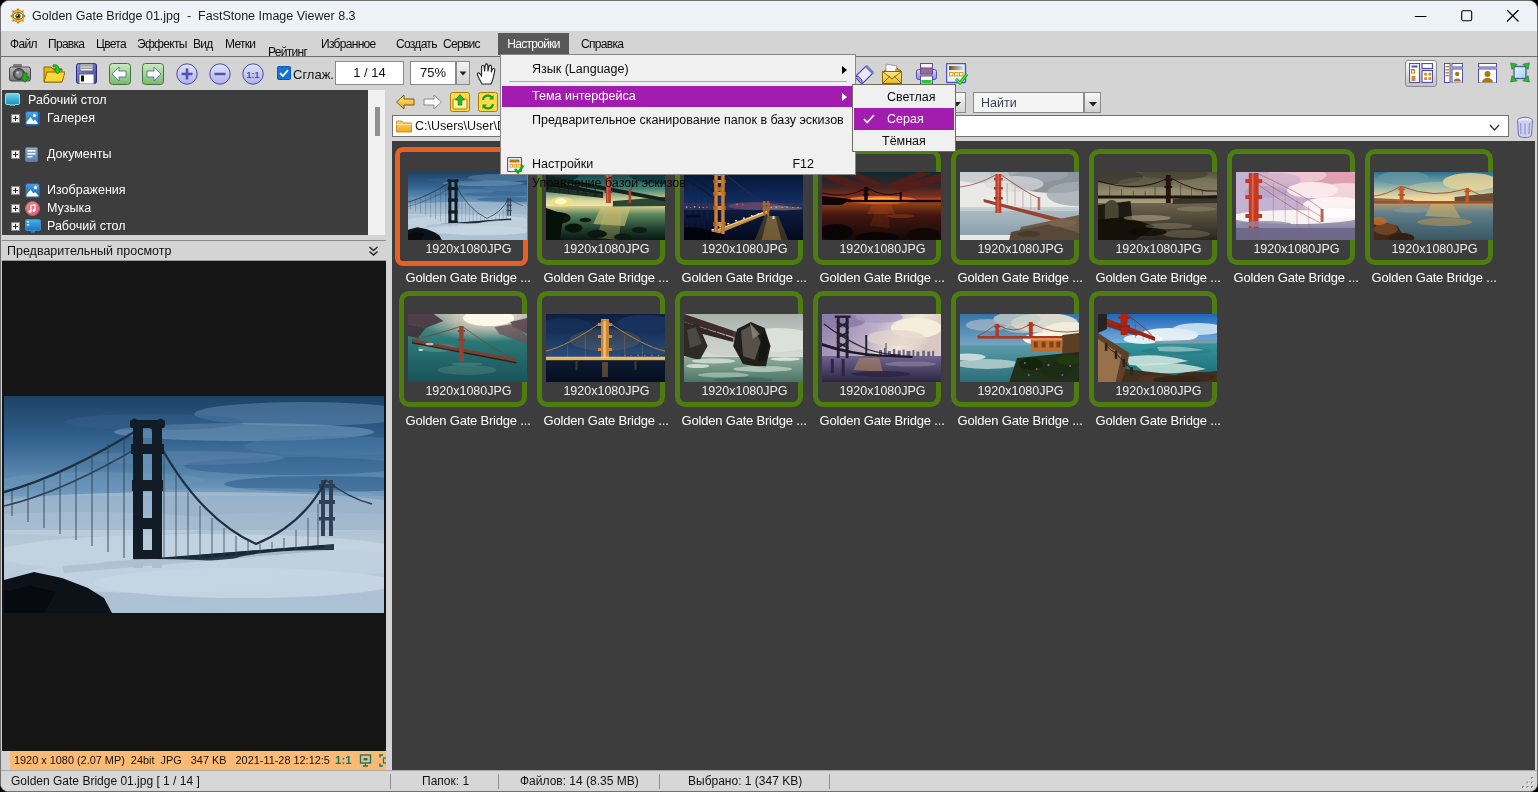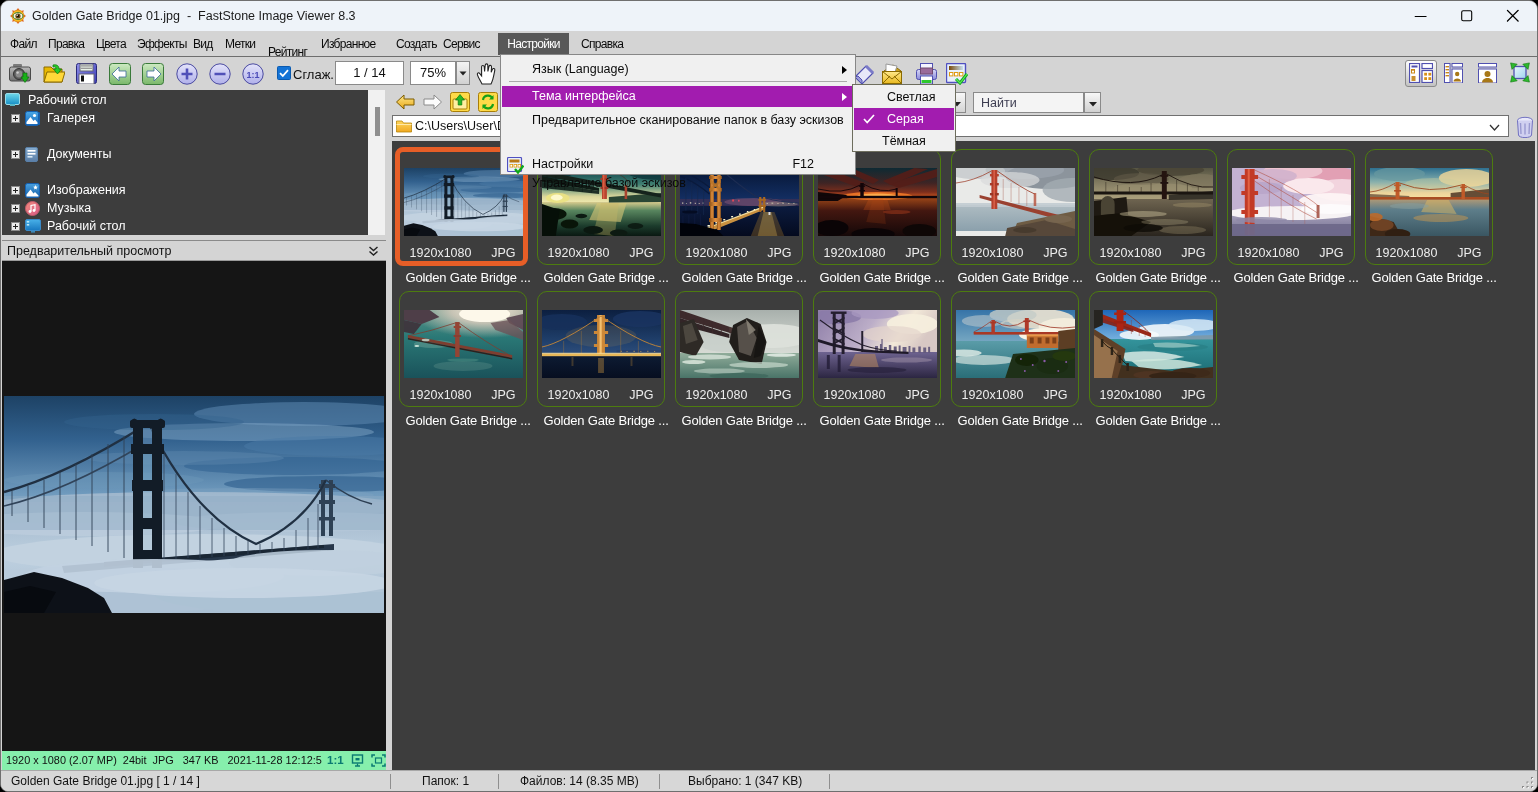--- a/index.html
+++ b/index.html
@@ -28,29 +28,29 @@
 .tree { position:absolute; left:1px; top:0; width:366px; height:145px; background:#3d3d3d; }
 .scrolltrack { position:absolute; left:367px; top:0; width:17px; height:145px; background:#f1f1f1; }
 .scrollthumb { position:absolute; left:7px; top:17px; width:5px; height:29px; background:#8f8f8f; }
 .treerow { position:absolute; left:0; width:100%; height:18px; color:#fff; font-size:12.5px; line-height:18px; }
 .plus { position:absolute; left:9px; top:5px; width:9px; height:9px; background:#ececec; border:1px solid #8a8a8a; }
 .plus::before { content:""; position:absolute; left:1px; top:3px; width:5px; height:1px; background:#222; }
 .plus::after { content:""; position:absolute; left:3px; top:1px; width:1px; height:5px; background:#222; }
 .prevhdr { position:absolute; left:1px; top:150px; width:384px; height:21px; background:#d4d4d4;
   border-top:1px solid #8a8a8a; border-bottom:1px solid #9a9a9a; font-size:12.5px; color:#111; line-height:20px; padding-left:5px; }
 .prevarea { position:absolute; left:1px; top:171px; width:384px; height:490px; background:#151515; }
-.infobar { position:absolute; left:1px; top:661px; width:384px; height:19px; background:#86efac; font-size:10.9px; color:#111; line-height:19px; }
+.infobar { position:absolute; left:9px; top:661px; width:384px; height:19px; background:#fdba74; font-size:10.9px; color:#111; line-height:19px; }
 .splitter { position:absolute; left:385px; top:0; width:6px; height:680px; background:#d4d4d4; }
 .rightpanel { position:absolute; left:391px; top:0; width:1143px; height:680px; }
 .navbar { position:absolute; left:0; top:0; width:100%; height:25px; background:#d4d4d4; }
 .addrrow { position:absolute; left:0; top:25px; width:100%; height:26px; background:#d4d4d4; }
 .addr { position:absolute; left:0; top:0; width:1117px; height:22px; background:#fff; border:1px solid #707070; }
 .browser { position:absolute; left:0; top:51px; width:100%; height:629px; background:#3d3d3d; }
 
-.cell { position:absolute; width:128px; height:116px; border:1px solid #4d7c0f; border-radius:10px; }
+.cell { position:absolute; width:128px; height:116px; border:5px solid #4d7c0f; border-radius:10px;text-align:right; }
 .cell .img { position:absolute; left:4px; top:18px; width:119px; height:68px; }
 .cell.sel { border-color:transparent; }
 .dims { position:absolute; left:10px; right:10px; bottom:4px; font-size:12.5px; color:#ededed; }
 .dims .jpg { float:right; }
 .caption { position:absolute; width:138px; text-align:left; font-size:13px; letter-spacing:-0.2px; color:#fff; padding-left:6px; }
 .selframe { position:absolute; border:5px solid #e75e27; border-radius:8px; }
 
 .statusbar { position:absolute; left:0; top:769px; width:100%; height:22px; background:#d7d7d7; border-top:1px solid #a8a8a8; font-size:12px; color:#111; }
 .sdiv { position:absolute; top:3px; width:1px; height:15px; background:#8f8f8f; }
 

